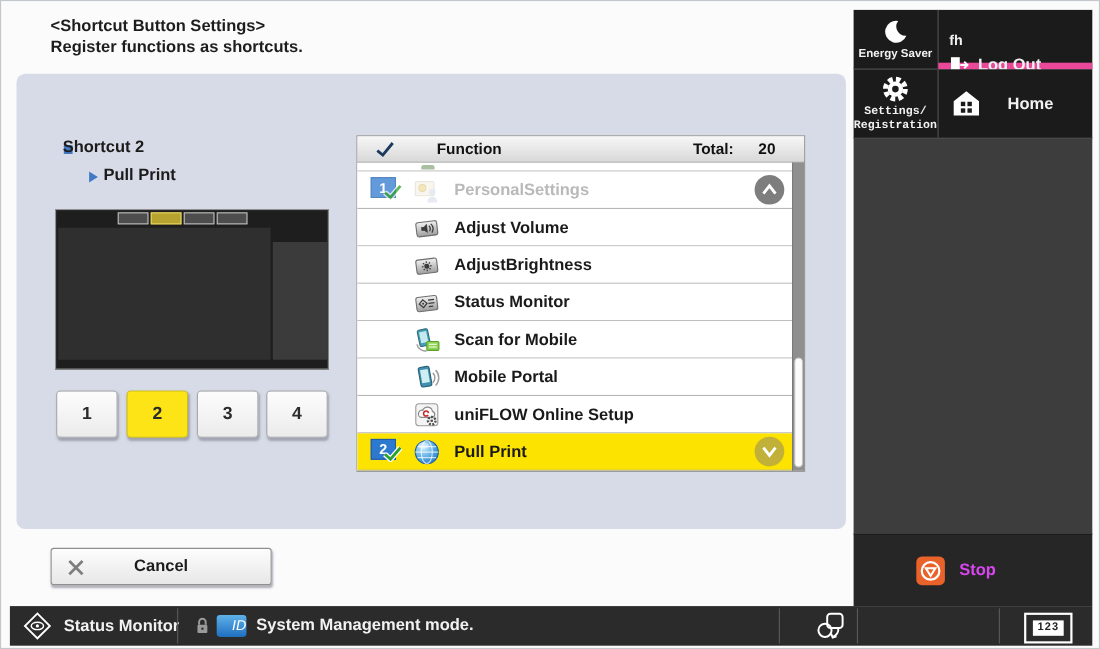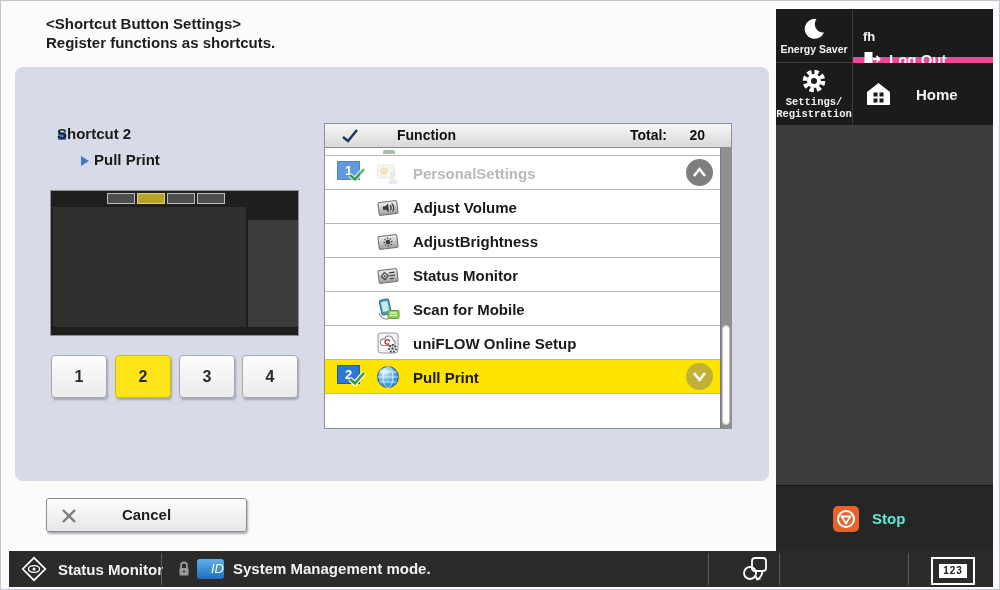--- a/index.html
+++ b/index.html
@@ -70,21 +70,21 @@
   .sb-r1r{left:852px;top:8px;width:140px;height:54px;border-bottom:6px solid #ec4899;padding:20px 0 0 10px;}
   .sb-r2l{left:775px;top:62px;width:77px;height:63px;border-right:1px solid #3c3c3c;border-bottom:1px solid #3c3c3c;
     display:flex;flex-direction:column;align-items:center;justify-content:center;gap:1px;font-family:Liberation Mono, monospace;}
   .sb-r2r{left:852px;top:62px;width:140px;height:63px;border-bottom:1px solid #3c3c3c;display:flex;align-items:center;gap:24px;padding-left:12px;}
   .sb-small{font-size:10.5px;font-weight:600;line-height:11px;text-align:left;}
   .sb-user{font-size:13px;font-weight:600;margin-bottom:6px;}
   .sb-logout-row{display:flex;align-items:center;gap:7px;font-size:15px;font-weight:600;}
   .sb-home-label{font-size:15px;font-weight:600;}
   .sb-gray{left:775px;top:125px;width:217px;height:359px;background:#3d3d3d;}
   .sb-stop{left:775px;top:484px;width:217px;height:66px;background:#262626;border-top:1px solid #161616;box-sizing:border-box;
-    display:flex;align-items:center;gap:13px;padding-left:57px;cursor:pointer;color:#5eead4;}
+    display:flex;align-items:center;gap:13px;padding-left:57px;cursor:pointer;color:#d946ef;}
   .stop-icon{width:26px;height:26px;border-radius:5px;background:#e8622a;display:flex;align-items:center;justify-content:center;}
   .stop-label{font-size:15px;font-weight:600;}
   
   .status-bar{left:8px;top:550px;width:984px;height:36px;background:#2b2b2b;}
   .bar-divider{position:absolute;top:2px;width:1px;height:32px;background:#5a5a5a;}
   .bar-sm{position:absolute;left:10px;top:2px;height:32px;display:flex;align-items:center;gap:9px;cursor:pointer;}
   .bar-sm-label{font-size:15px;font-weight:600;color:#f2f2f2;}
   .bar-lock{position:absolute;left:165px;top:8px;}
   .id-badge{position:absolute;left:188px;top:8px;width:27px;height:20px;border-radius:3px;background:linear-gradient(#5fb1e8,#1f6fc0);
     color:#fff;font-weight:normal;font-style:italic;font-size:13px;text-align:right;line-height:20px;}
@@ -230,20 +230,30 @@
           </g>
           <rect x="13" y="14.5" width="11" height="8" rx="1" fill="#8fd24f" stroke="#57a02c"></rect>
           <g stroke="#fff" stroke-width="1">
             <line x1="15" y1="17" x2="22" y2="17"></line>
               <line x1="15" y1="19.5" x2="22" y2="19.5"></line>
           </g>
         </svg>
         <span class="f-label">Scan for Mobile</span>
       </div>
 
+      <div class="f-row">
+        <svg class="f-icon" viewBox="0 0 26 26">
+          <g transform="rotate(-10 11 13)">
+            <rect x="6.5" y="3.5" width="10" height="18" rx="2" fill="#3f8fae" stroke="#2a6177"></rect>
+            <rect x="8" y="6" width="7" height="12" fill="#cfeef2"></rect>
+          </g>
+          <path d="M18.5 9 a6.5 6.5 0 0 1 0 9 M21 6.5 a10 10 0 0 1 0 14" stroke="#9f9f9f" fill="none" stroke-width="1.4"></path>
+        </svg>
+        <span class="f-label">Mobile Portal</span>
+      </div>
 
       <div class="f-row">
         <svg class="f-icon" viewBox="0 0 26 26">
           <rect x="3" y="3" width="20" height="20" rx="3" fill="#f4f4f4" stroke="#9a9a9a"></rect>
           <path d="M8 15.5 h9.5 a2.8 2.8 0 0 0 .6-5.5 a4.5 4.5 0 0 0 -8.7-1 a3.3 3.3 0 0 0 -1.4 6.5 z" fill="#ffffff" stroke="#8a8a8a" stroke-width="1.1"></path>
           <path d="M14.6 11.5 a2.3 2.3 0 1 0 -0.4 1.8" fill="none" stroke="#cc2222" stroke-width="1.4"></path>
           <circle cx="17.5" cy="18.5" r="3.4" fill="none" stroke="#4d4d4d" stroke-width="2.2" stroke-dasharray="1.7 1.3"></circle>
           <circle cx="17.5" cy="18.5" r="1.2" fill="#4d4d4d"></circle>
         </svg>
         <span class="f-label">uniFLOW Online Setup</span>

